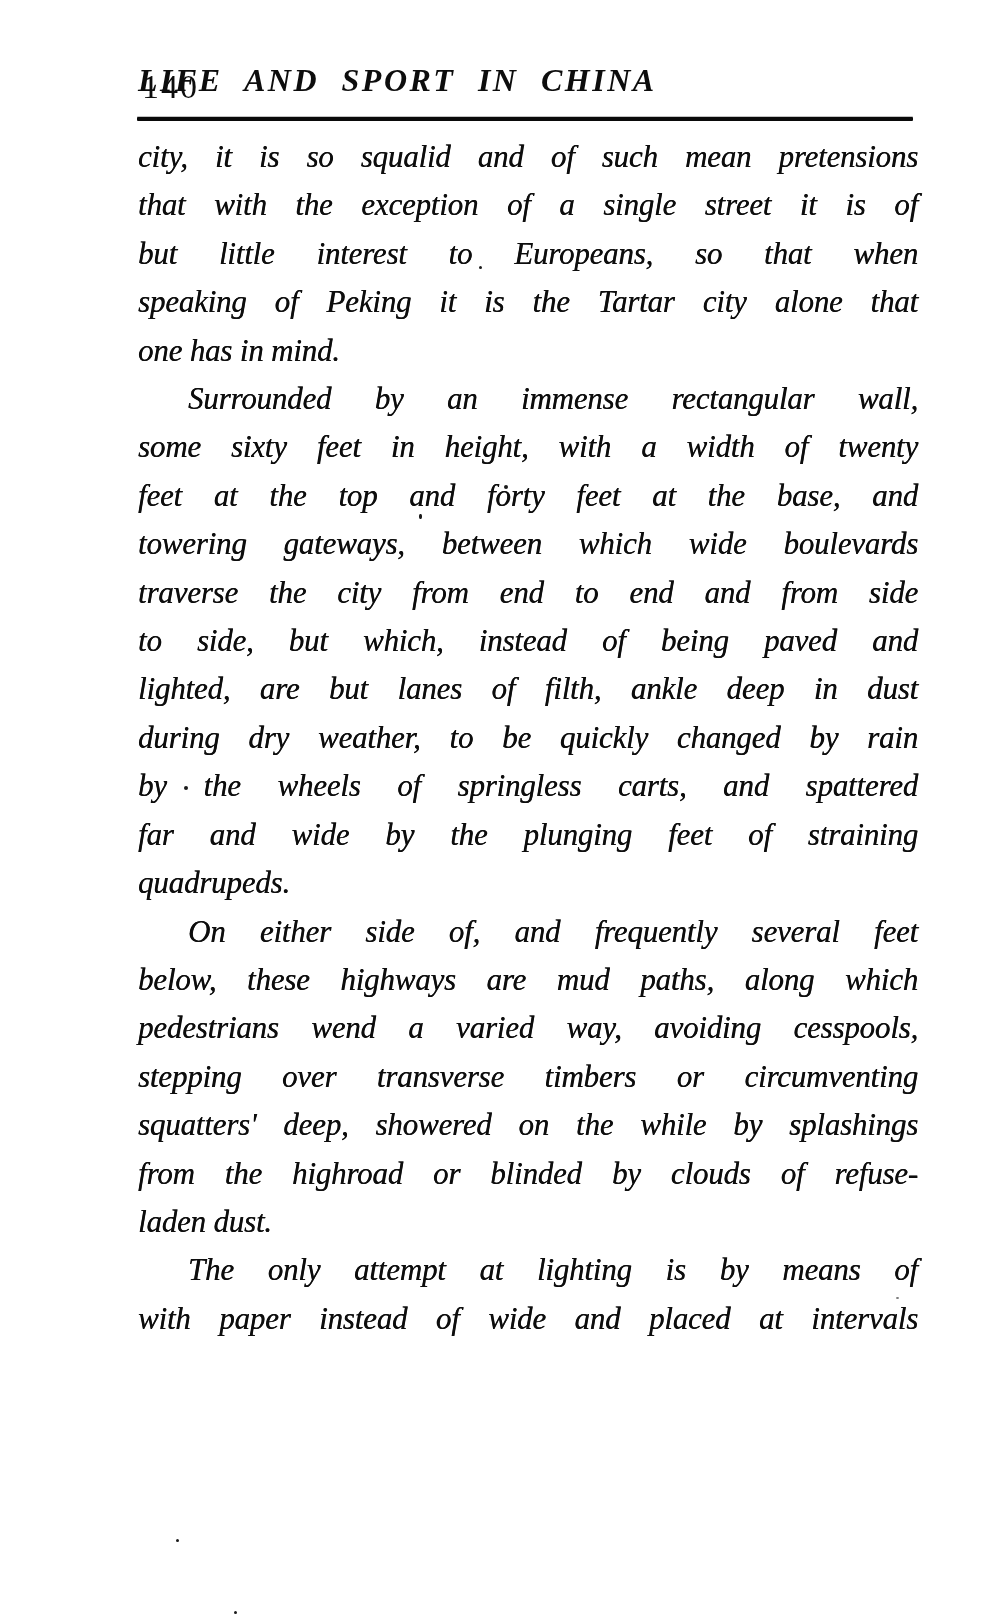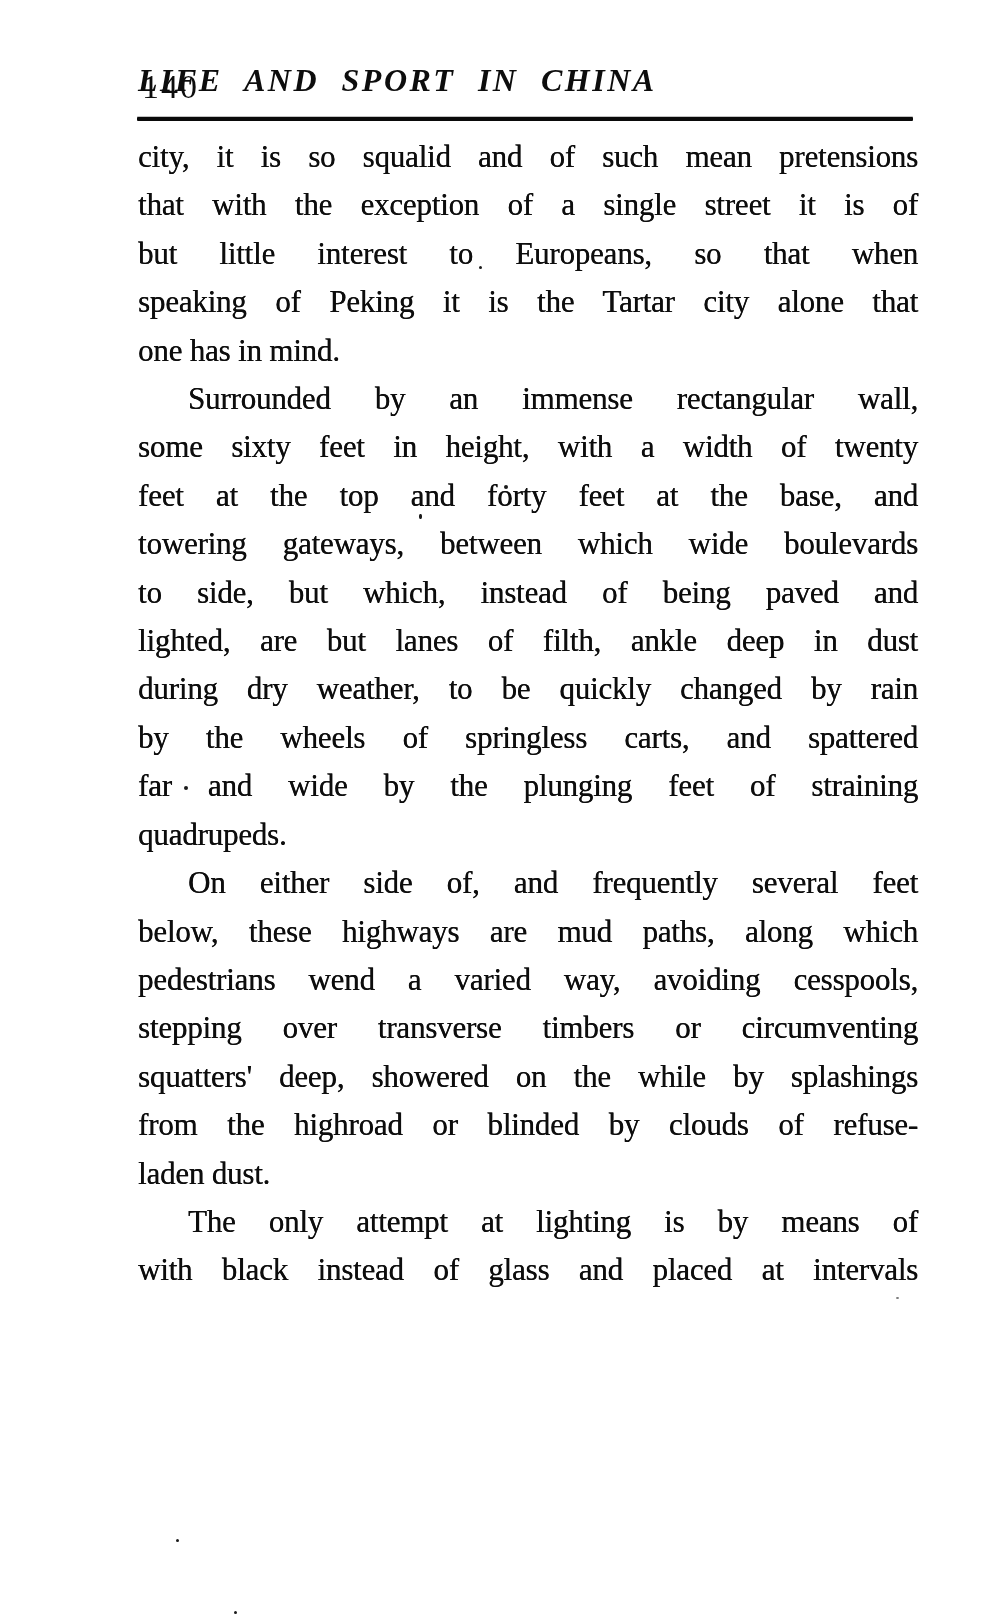--- a/index.html
+++ b/index.html
@@ -55,21 +55,21 @@
     border-radius: 1px;
     box-shadow: 0 -1px 0 rgba(10,10,10,0.25);
   }
   
   .body-text {
     position: absolute;
     left: 138px;
     top: 133px;
     width: 780px;
   }
-  .paragraph { margin: 0; padding: 0; }
+  .paragraph { margin: 0; padding: 0; font-style: italic; }
   .line {
     font-size: 31px;
     line-height: 48.4px;
     letter-spacing: -0.2px;
     text-align: justify;
     text-align-last: justify;
     text-shadow: 0.3px 0 0 #141414;
     white-space: normal;
   }
   .line.indent { text-indent: 50px; }
@@ -108,41 +108,42 @@
       <div class="line">but little interest to Europeans, so that when</div>
       <div class="line">speaking of Peking it is the Tartar city alone that</div>
       <div class="line para-last">one has in mind.</div>
     </div>
 
     <div class="paragraph">
       <div class="line indent">Surrounded by an immense rectangular wall,</div>
       <div class="line">some sixty feet in height, with a width of twenty</div>
       <div class="line">feet at the top and forty feet at the base, and</div>
       <div class="line">towering gateways, between which wide boulevards</div>
+      <div class="line">traverse the city from end to end and from side</div>
       <div class="line">to side, but which, instead of being paved and</div>
       <div class="line">lighted, are but lanes of filth, ankle deep in dust</div>
       <div class="line">during dry weather, to be quickly changed by rain</div>
       <div class="line">by the wheels of springless carts, and spattered</div>
       <div class="line">far and wide by the plunging feet of straining</div>
       <div class="line para-last">quadrupeds.</div>
     </div>
 
     <div class="paragraph">
       <div class="line indent">On either side of, and frequently several feet</div>
       <div class="line">below, these highways are mud paths, along which</div>
       <div class="line">pedestrians wend a varied way, avoiding cesspools,</div>
       <div class="line">stepping over transverse timbers or circumventing</div>
       <div class="line">squatters' deep, showered on the while by splashings</div>
       <div class="line">from the highroad or blinded by clouds of refuse-</div>
       <div class="line para-last">laden dust.</div>
     </div>
 
     <div class="paragraph">
       <div class="line indent">The only attempt at lighting is by means of</div>
-      <div class="line">with black instead of glass and placed at intervals</div>
+      <div class="line">with paper instead of wide and placed at intervals</div>
     </div>
 
   </div>
 
   <div class="scan-speck speck-1"></div>
   <div class="scan-speck speck-2"></div>
   <div class="scan-speck speck-3"></div>
   <div class="scan-speck speck-4"></div>
   <div class="scan-speck speck-5"></div>
   <div class="scan-speck speck-6"></div>

